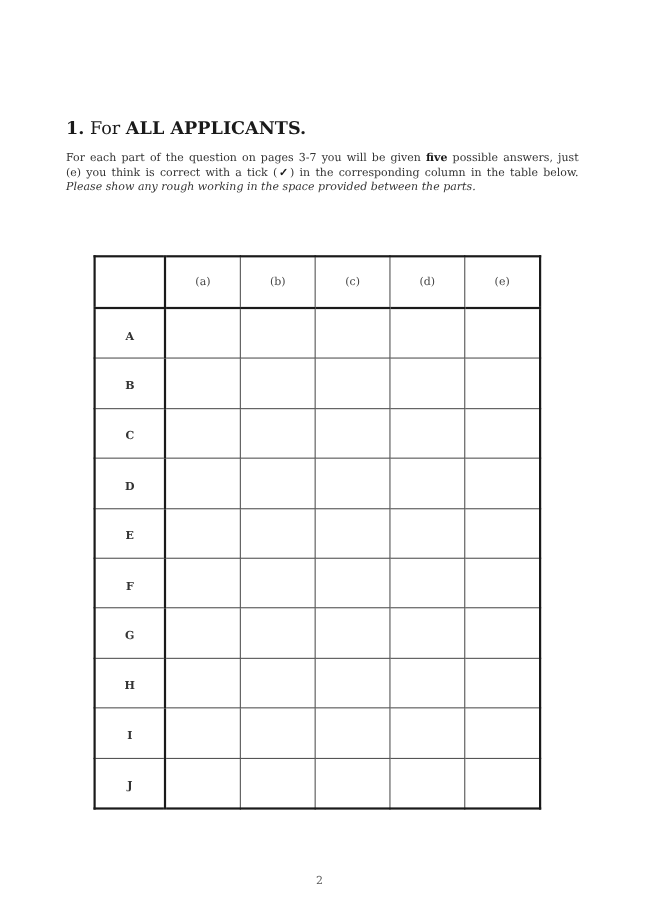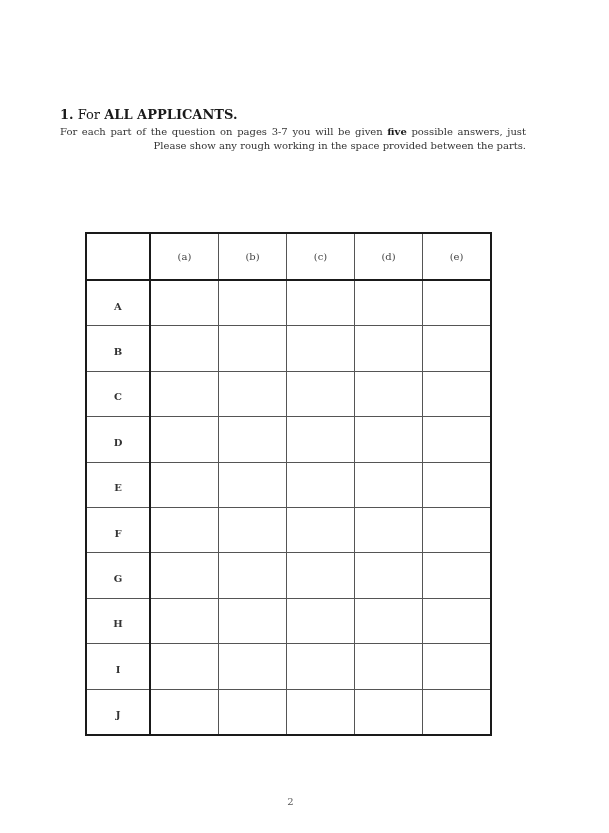--- a/index.html
+++ b/index.html
@@ -1,24 +1,24 @@
 <!DOCTYPE html>
 <html><head>
 <meta charset="utf-8">
 <style>
   html, body { margin: 0; padding: 0; background: #ffffff; }
   body { width: 609px; height: 833px; position: relative; overflow: hidden;
          font-family: "DejaVu Serif", "Liberation Serif", serif; color: #222; }
-  .heading { position: absolute; left: 60px; top: 107px; font-size: 13px; color: #1a1a1a; }
+  .heading { position: absolute; left: 60px; top: 107px; font-size: 16px; color: #1a1a1a; }
   .heading .num { font-weight: bold; }
   .heading .b { font-weight: bold; }
-  .para { position: absolute; left: 60px; top: 125px; width: 466px; font-size: 10px;
+  .para { position: absolute; left: 60px; top: 137px; width: 466px; font-size: 10px;
           line-height: 13.7px; color: #333; text-align: justify; }
   .para .b { font-weight: bold; color: #1a1a1a; }
-  .para .it { display: block; text-align: right; }
+  .para .it { font-style: italic; display: block; text-align: left; }
   .para .line { display: block; text-align: justify; text-align-last: justify; white-space: nowrap; }
   table.answers { position: absolute; left: 85px; top: 232px; border-collapse: collapse;
                   border: 2px solid #1a1a1a; }
   table.answers td { border: 1px solid #555; width: 67px; height: 44.4px; padding: 0;
                      text-align: center; font-size: 10px; color: #444; }
   table.answers td.rowhead { width: 64px; border-right: 2px solid #1a1a1a; font-weight: bold; color: #333;
                              padding-top: 6px; box-sizing: border-box; }
   table.answers tr.header td { border-bottom: 2px solid #1a1a1a; height: 45px; }
   .pagenum { position: absolute; left: 0; width: 581px; top: 796px; text-align: center; font-size: 10px; color: #555; }
 </style>
@@ -26,20 +26,21 @@
 <body>
 
 <div class="heading">
   <span class="num">1.</span>
   <span>For</span>
   <span class="b">ALL APPLICANTS.</span>
 </div>
 
 <div class="para">
   <span class="line"><span>For each part of the question on pages 3-7 you will be given </span><span class="b">five</span><span> possible answers, just</span></span>
+  <span class="line"><span>(e) you think is correct with a tick (</span><span class="b">✓</span><span>) in the corresponding column in the table below.</span></span>
   <span class="it">Please show any rough working in the space provided between the parts.</span>
 </div>
 
 <table class="answers">
   <tbody id="answer-tbody">
       <tr class="header">
         <td class="rowhead"></td>
         <td>(a)</td>
         <td>(b)</td>
         <td>(c)</td>

